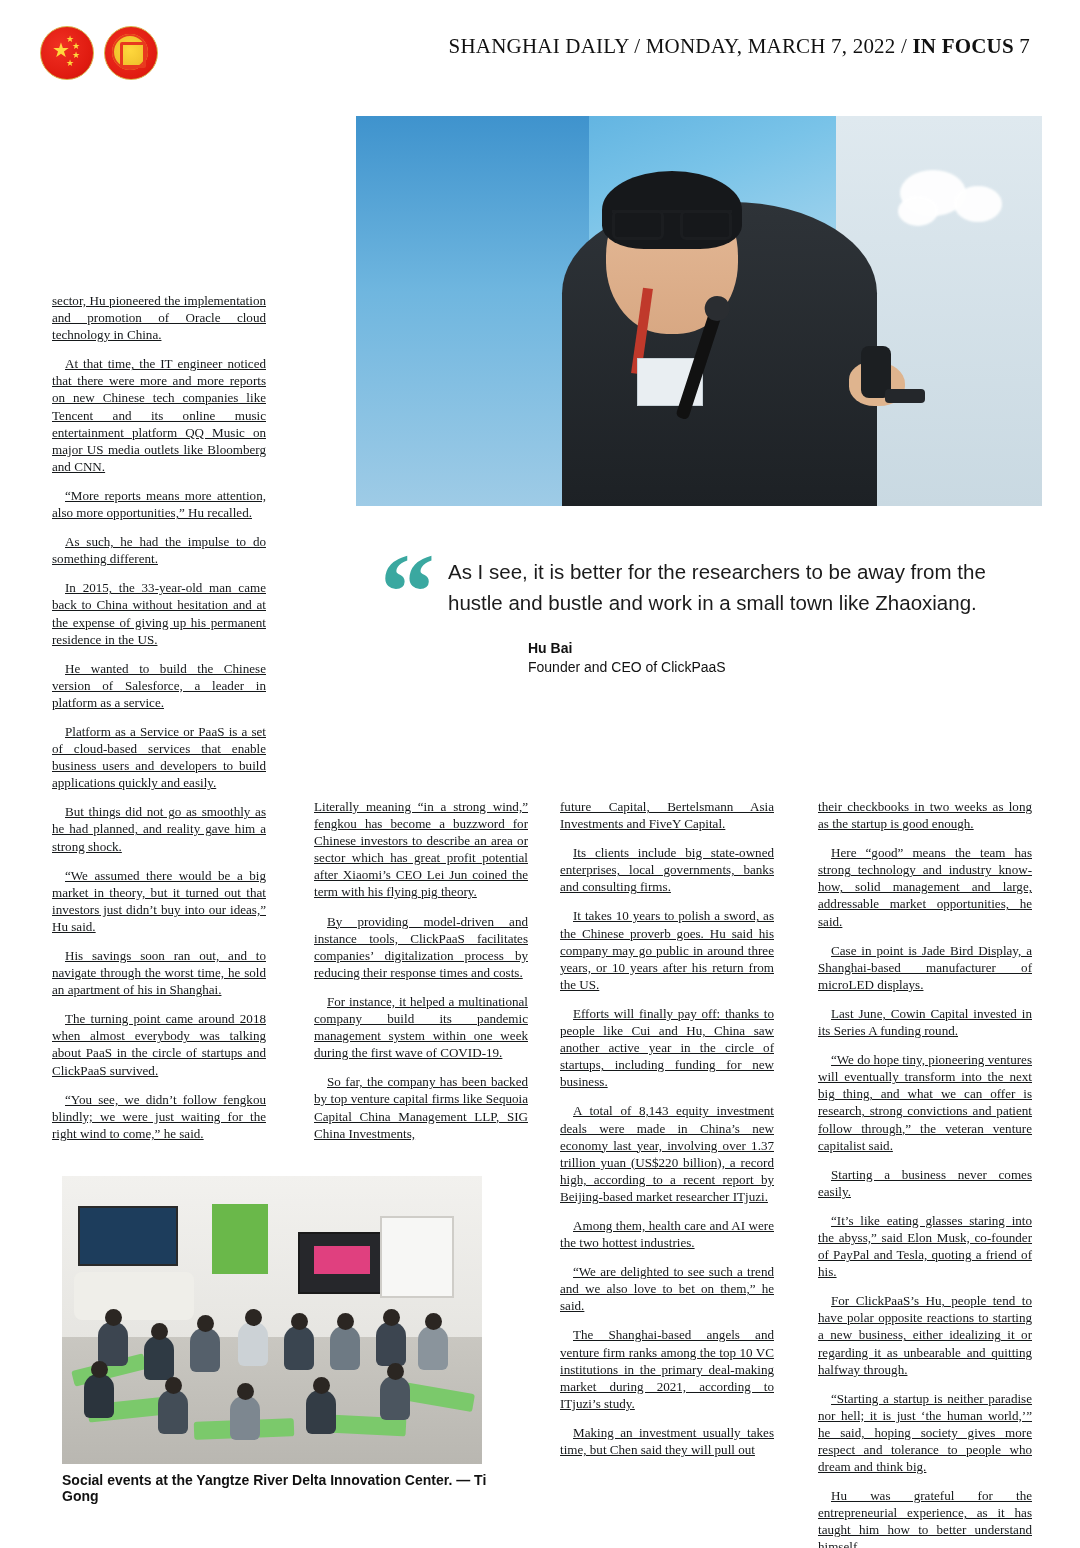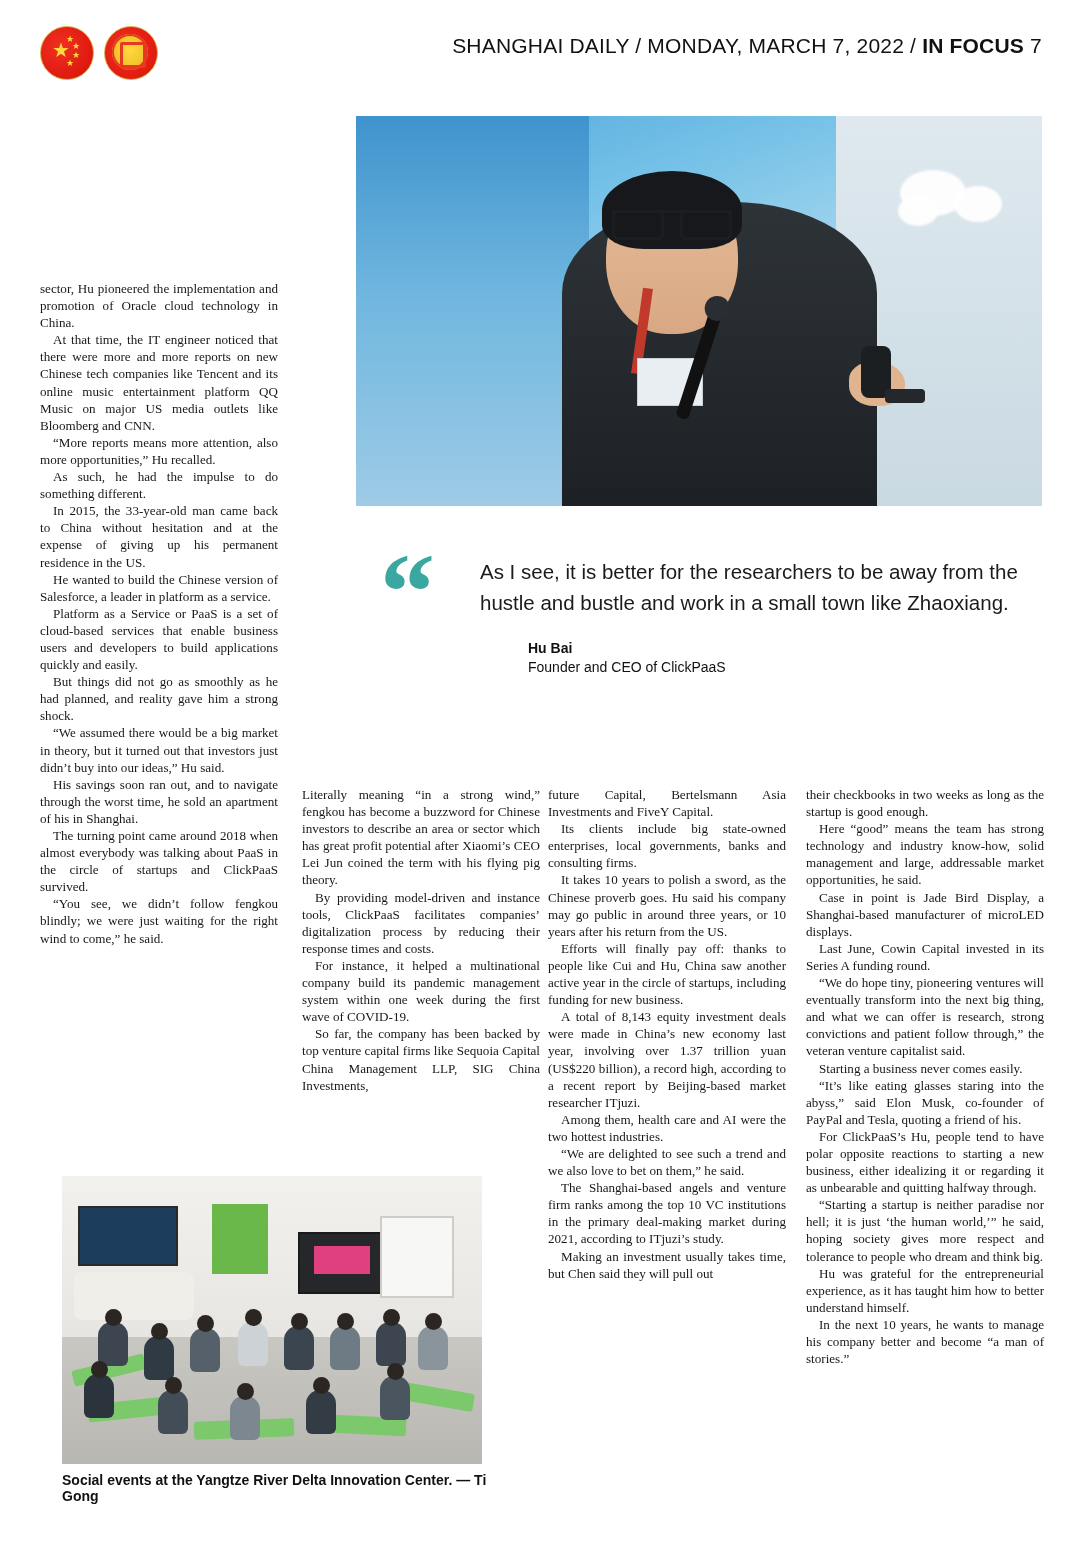--- a/index.html
+++ b/index.html
@@ -69,23 +69,23 @@
     content: "";
     position: absolute;
     left: 8px; top: 8px;
     width: 20px; height: 20px;
     border: 3px solid #e8391f;
     border-radius: 2px;
   }
 
   .headline-bar {
     position: absolute;
-    right: 0;
+    right: 12px;
     top: 8px;
-    font-family: Liberation Sans, sans-serif;
+    font-family: Liberation Serif, serif;
     font-size: 21px;
     letter-spacing: 0.2px;
     color: #111;
     white-space: nowrap;
   }
   .headline-bar .bold {
     font-weight: bold;
   }
 
   
@@ -241,21 +241,21 @@
     position: absolute;
     left: 0;
     top: 0;
     font-family: "Liberation Serif", serif;
     font-size: 110px;
     line-height: 72px;
     color: #3aa8a0;
     font-weight: bold;
   }
   .pullquote .qtext {
-    margin-left: 100px;
+    margin-left: 68px;
     font-family: "Liberation Sans", sans-serif;
     font-size: 20.5px;
     line-height: 31px;
     color: #1b1b1b;
   }
   .pullquote .qname {
     margin-left: 148px;
     margin-top: 22px;
     font-family: "Liberation Sans", sans-serif;
     font-size: 14px;
@@ -273,22 +273,23 @@
   
   .col {
     position: absolute;
     font-size: 13.1px;
     line-height: 17.1px;
     text-align: justify;
     color: #15181a;
     font-family: "Liberation Serif", serif;
   }
   .col p {
-    margin: 0;
+    margin: 12px;
     text-indent: 13px;
+    text-decoration: underline;
   }
   .col p.noindent {
     text-indent: 0;
   }
 
   #col1 {
     left: 40px;
     top: 280px;
     width: 238px;
   }

